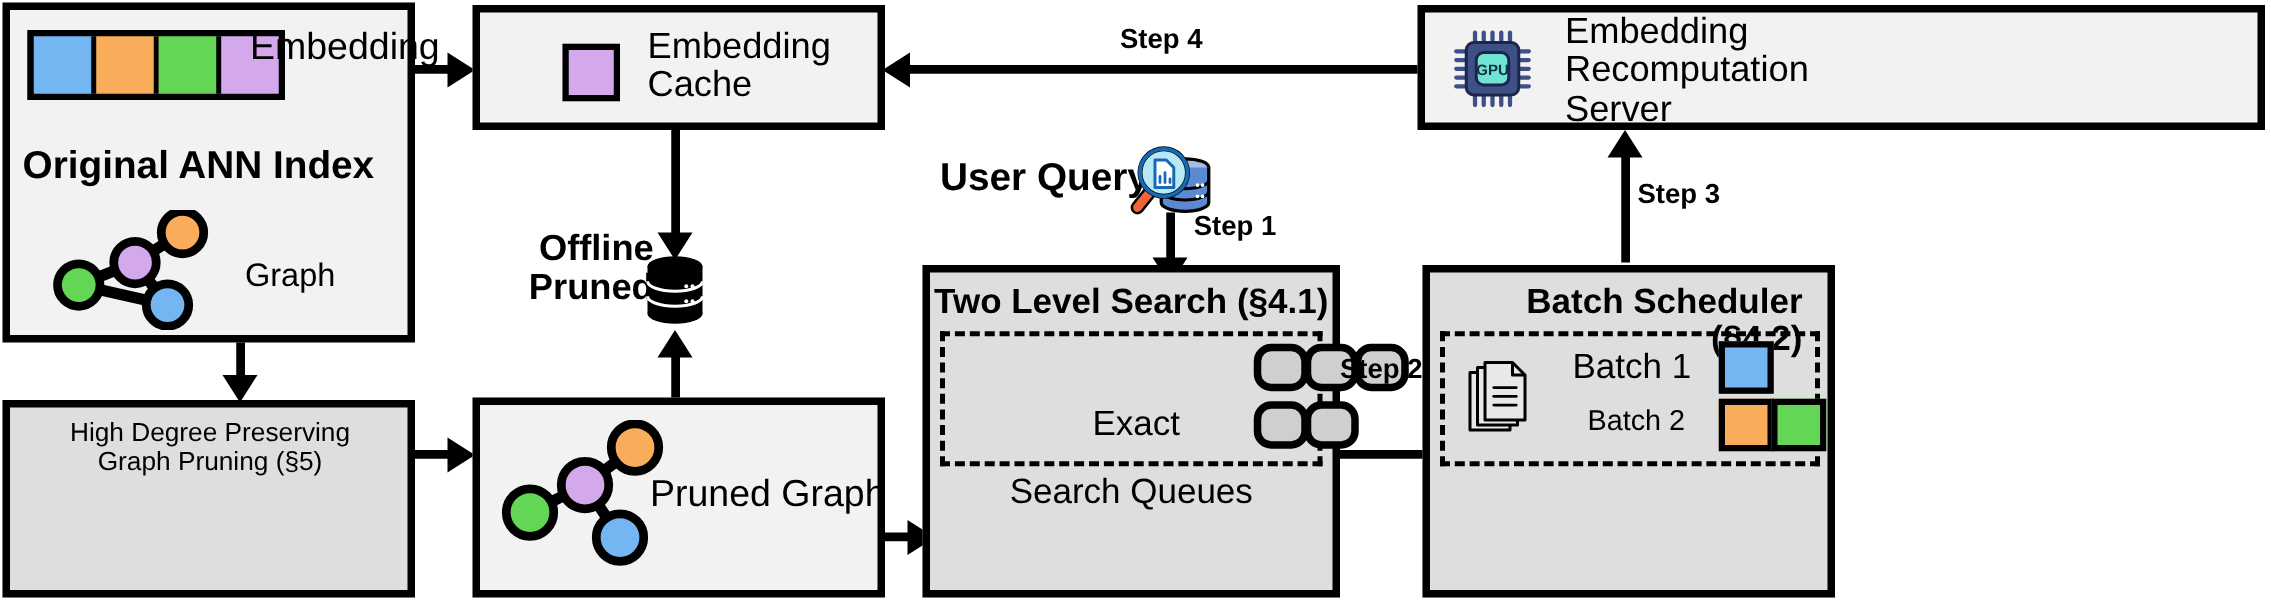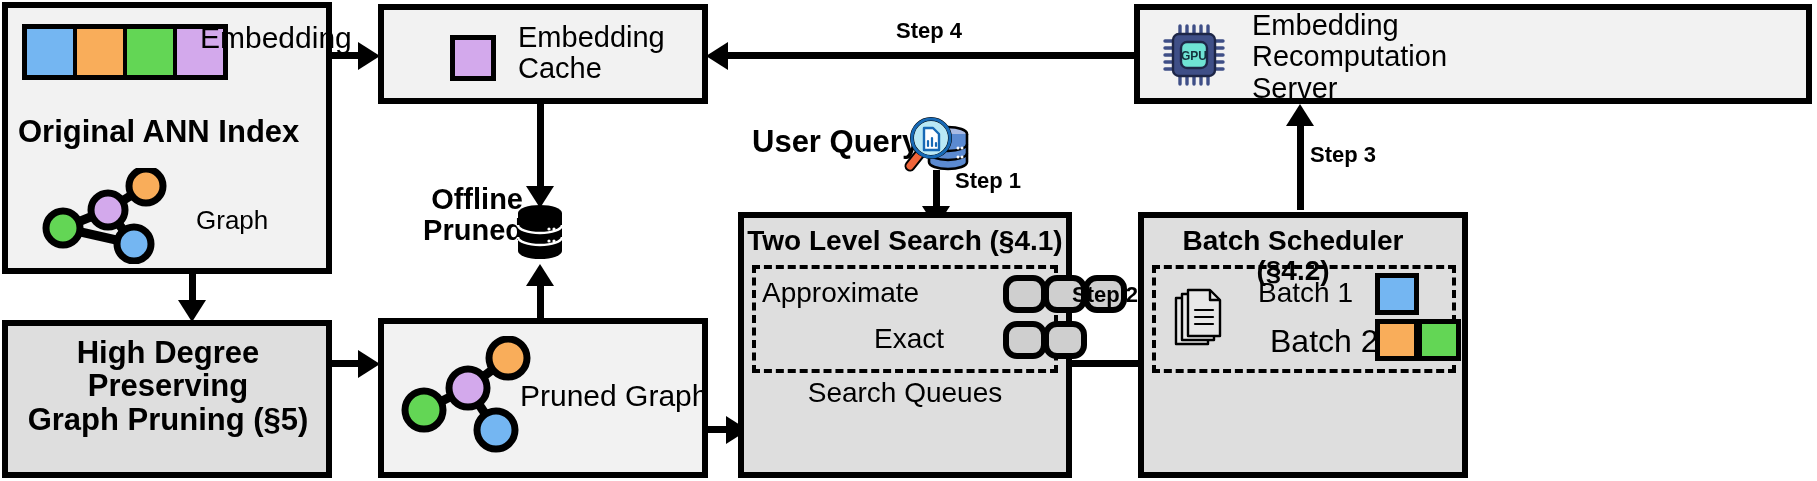--- a/index.html
+++ b/index.html
@@ -67,21 +67,21 @@
     </g>
     <circle cx="110" cy="18" r="17" fill="#f9ad5a" stroke="#000" stroke-width="7"></circle>
     <circle cx="72" cy="42" r="17" fill="#d3a9ec" stroke="#000" stroke-width="7"></circle>
     <circle cx="27" cy="60" r="17" fill="#63d655" stroke="#000" stroke-width="7"></circle>
     <circle cx="98" cy="76" r="17" fill="#74b6f2" stroke="#000" stroke-width="7"></circle>
   </svg>
 
   <div class="ttl" style="left:196px;top:206px;font-size:26px;">Graph</div>
 
   <div class="box gray" style="left:2px;top:320px;width:330px;height:158px;"></div>
-  <div class="ttl" style="left:10px;top:336px;width:316px;text-align:center;font-size:31px;font-weight:bold;">High Degree Preserving
+  <div class="ttl" style="left:10px;top:336px;width:316px;text-align:center;font-size:21px;font-weight:normal;">High Degree Preserving
 Graph Pruning (§5)</div>
 
   <div class="ln vln" style="left:189px;top:274px;height:30px;"></div>
   <div class="ahead down" style="left:178px;top:300px;"></div>
 
   <div class="ln hln" style="left:332px;top:52px;width:34px;"></div>
   <div class="ahead right" style="left:358px;top:42px;"></div>
 
   <div class="ln hln" style="left:332px;top:360px;width:34px;"></div>
   <div class="ahead right" style="left:358px;top:350px;"></div>
@@ -166,58 +166,57 @@
 
   <div class="ln vln" style="left:933px;top:170px;height:42px;"></div>
   <div class="ahead down" style="left:922px;top:206px;"></div>
   <div class="steplbl" style="left:955px;top:168px;">Step 1</div>
 
   <div class="box gray" style="left:738px;top:212px;width:334px;height:266px;"></div>
   <div class="ttl" style="left:746px;top:226px;width:318px;text-align:center;font-size:28px;font-weight:bold;">Two Level Search (§4.1)</div>
 
   <div class="dashbox" style="left:752px;top:265px;width:306px;height:108px;"></div>
 
-  <div class="lbl" style="left:762px;top:277px;font-size:28px;">Approximate</div>
   <div class="chip" style="left:1003px;top:275px;width:44px;height:38px;"></div>
   <div class="chip" style="left:1043px;top:275px;width:44px;height:38px;"></div>
   <div class="chip" style="left:1083px;top:275px;width:44px;height:38px;"></div>
 
   <div class="lbl" style="left:874px;top:323px;font-size:28px;">Exact</div>
   <div class="chip" style="left:1003px;top:321px;width:44px;height:38px;"></div>
   <div class="chip" style="left:1043px;top:321px;width:44px;height:38px;"></div>
 
   <div class="ttl" style="left:746px;top:378px;width:318px;text-align:center;font-size:28px;">Search Queues</div>
 
   <div class="ln hln" style="left:1072px;top:360px;width:76px;"></div>
   <div class="ahead right" style="left:1140px;top:350px;"></div>
   <div class="steplbl" style="left:1072px;top:282px;">Step 2</div>
 
   <div class="box gray" style="left:1138px;top:212px;width:330px;height:266px;"></div>
-  <div class="ttl" style="left:1144px;top:226px;width:298px;text-align:center;font-size:28px;font-weight:bold;">Batch Scheduler (§4.2)</div>
+  <div class="ttl" style="left:1144px;top:226px;width:298px;text-align:right;font-size:28px;font-weight:bold;">Batch Scheduler (§4.2)</div>
 
   <div class="dashbox" style="left:1152px;top:265px;width:304px;height:108px;"></div>
 
   <svg class="gsvg" style="left:1172px;top:288px;" width="56" height="62" viewBox="0 0 56 62">
     <g fill="#e8e8e8" stroke="#000" stroke-width="2.4" stroke-linejoin="round">
       <path d="M4 10 h22 l10 10 v36 h-32 z"></path>
       <path d="M10 6 h22 l10 10 v36 h-32 z"></path>
       <path d="M16 2 h22 l10 10 v36 h-32 z"></path>
     </g>
     <path d="M38 2 v10 h10" fill="none" stroke="#000" stroke-width="2.4" stroke-linejoin="round"></path>
     <g stroke="#000" stroke-width="2.2" stroke-linecap="round">
       <line x1="23" y1="22" x2="41" y2="22"></line>
       <line x1="23" y1="29" x2="41" y2="29"></line>
       <line x1="23" y1="36" x2="41" y2="36"></line>
     </g>
   </svg>
 
   <div class="lbl" style="left:1258px;top:277px;font-size:28px;">Batch 1</div>
   <div class="swatch" style="left:1375px;top:273px;width:44px;height:42px;background:#74b6f2;"></div>
 
-  <div class="lbl" style="left:1270px;top:323px;font-size:32px;">Batch 2</div>
+  <div class="lbl" style="left:1270px;top:323px;font-size:23px;">Batch 2</div>
   <div class="swatch" style="left:1375px;top:319px;width:44px;height:42px;background:#f9ad5a;"></div>
   <div class="swatch" style="left:1417px;top:319px;width:44px;height:42px;background:#63d655;"></div>
 
 
   <div class="ln vln" style="left:1297px;top:118px;height:92px;"></div>
   <div class="ahead up" style="left:1286px;top:104px;"></div>
   <div class="steplbl" style="left:1310px;top:142px;">Step 3</div>
 
   <div class="box" style="left:1134px;top:4px;width:678px;height:100px;"></div>
   <svg class="gsvg" style="left:1163px;top:24px;" width="62" height="62" viewBox="0 0 62 62">

